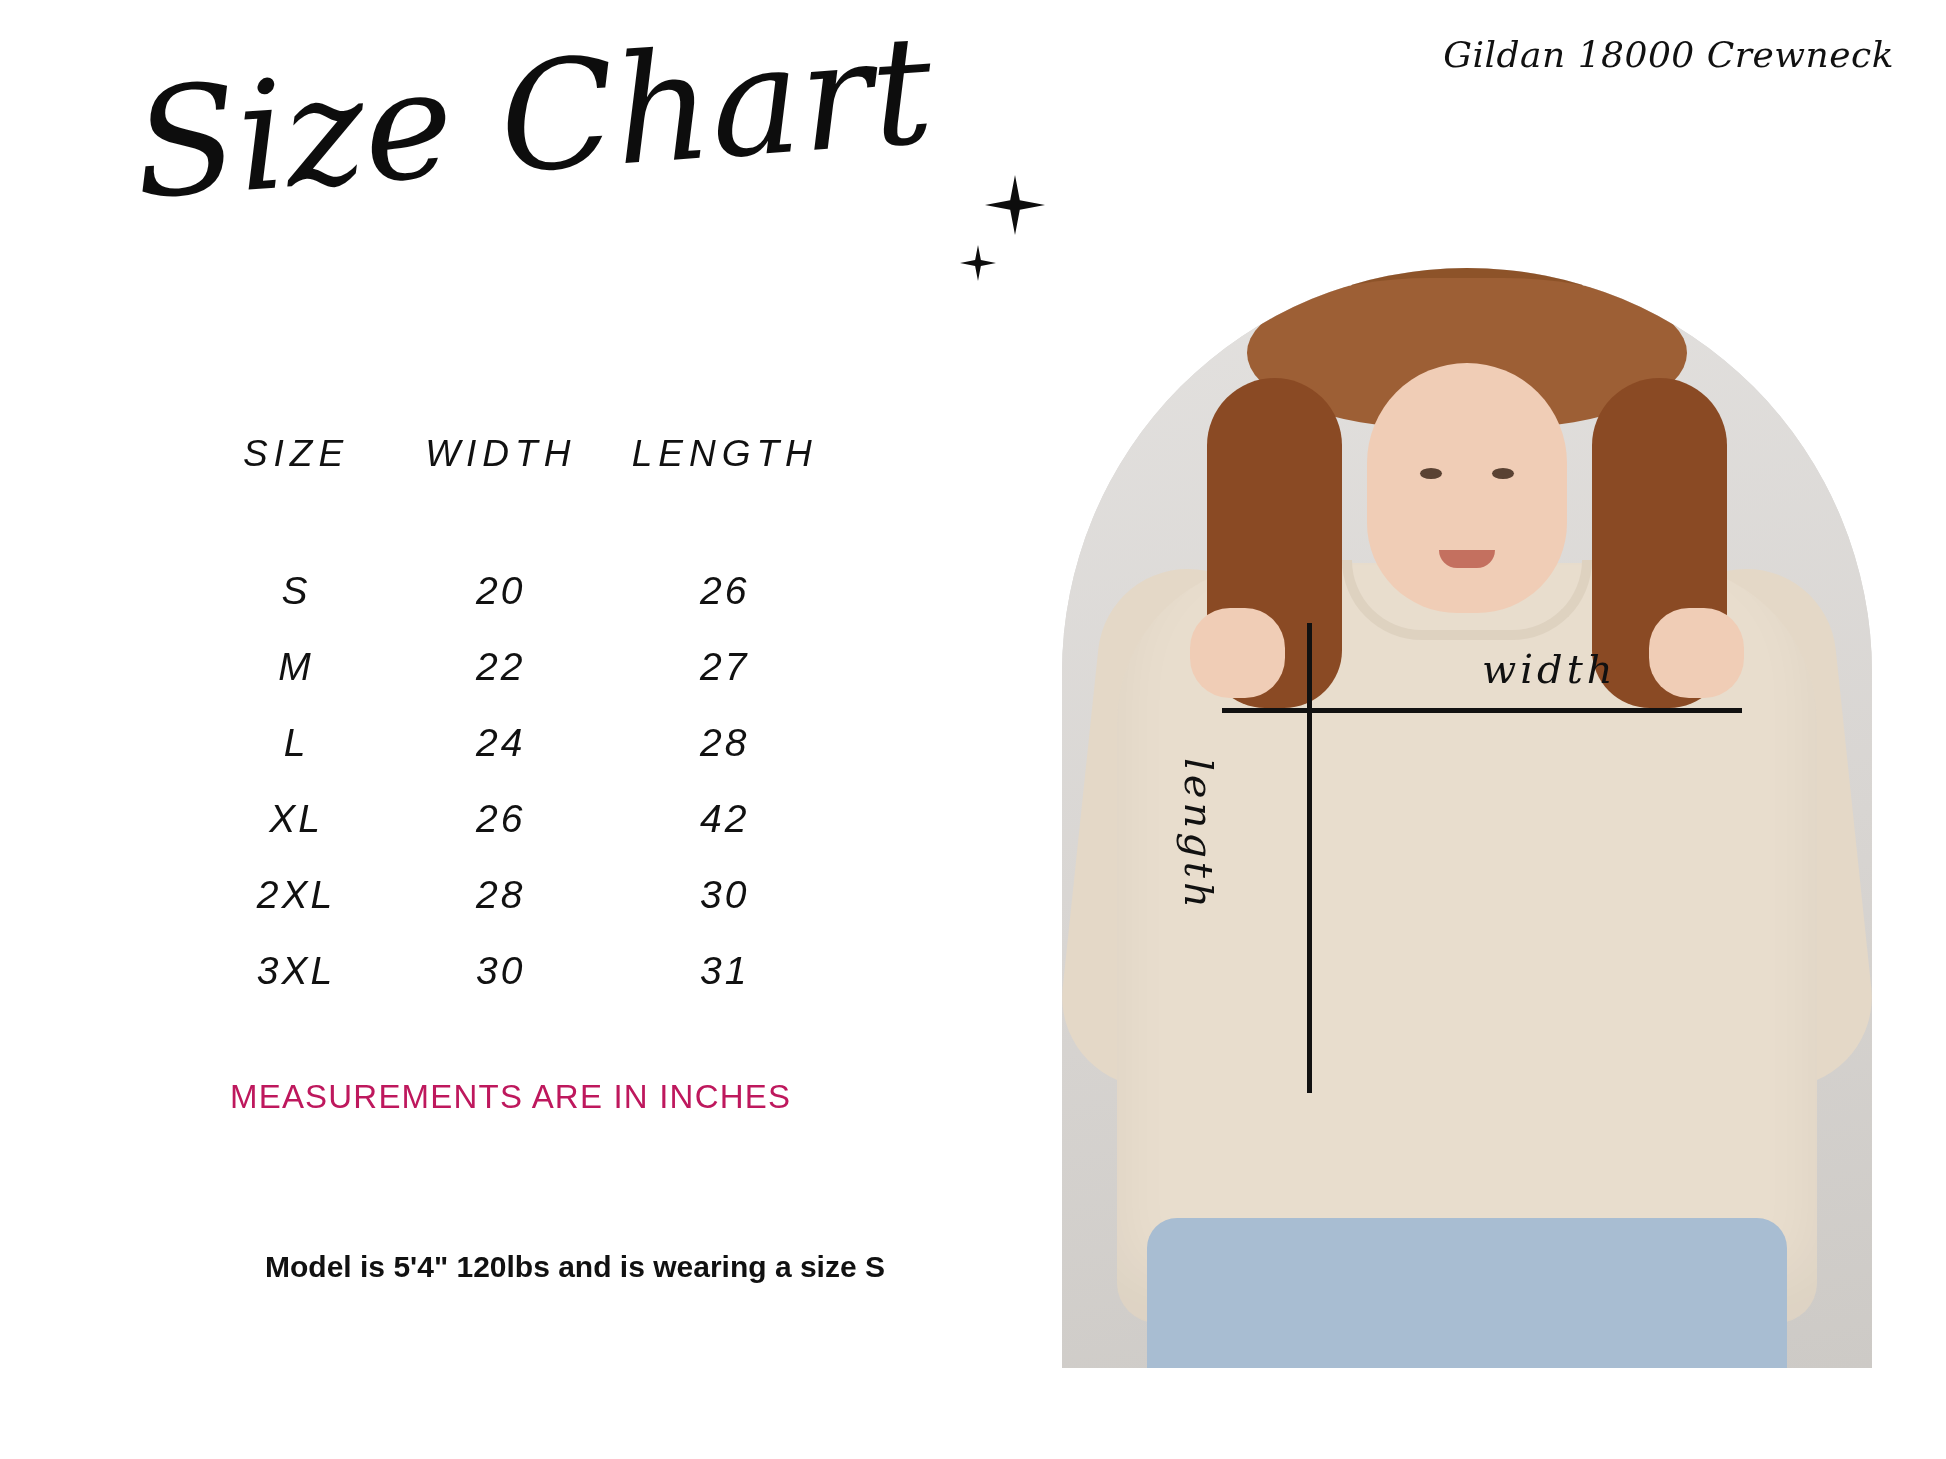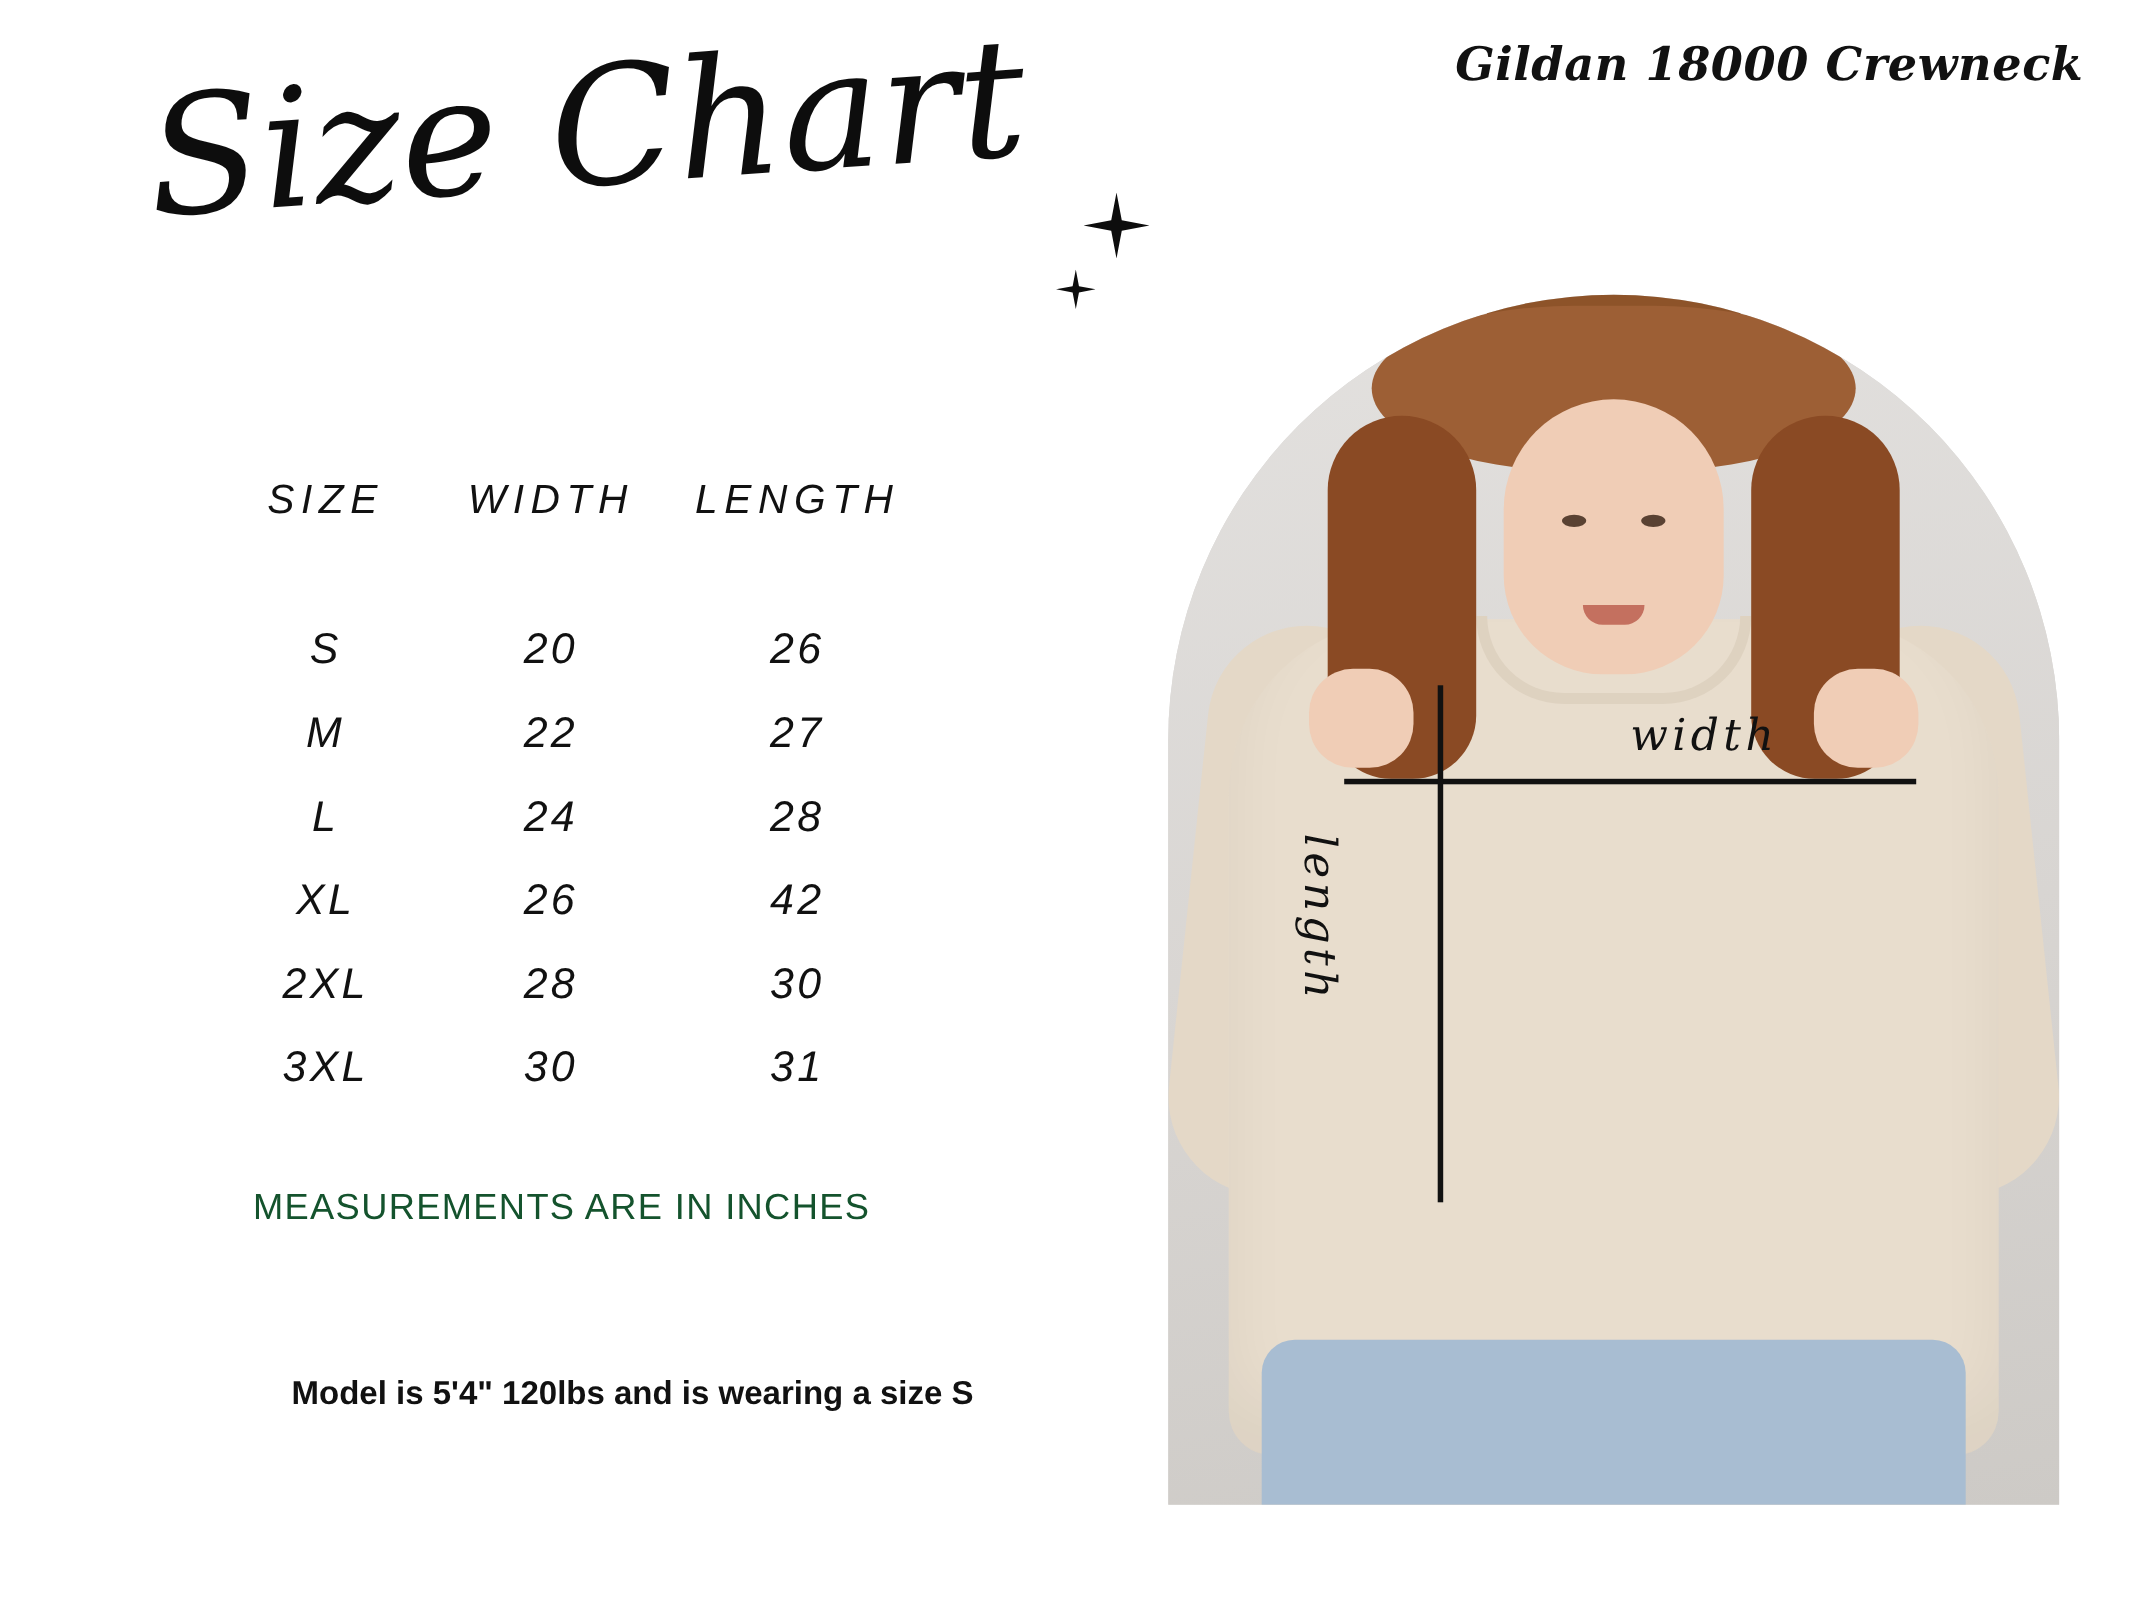--- a/index.html
+++ b/index.html
@@ -16,22 +16,22 @@
     position: relative;
   }
 
   
   .brand {
     position: absolute;
     top: 34px;
     right: 52px;
     font-family: "DejaVu Serif", serif;
     font-style: italic;
-    font-weight: 700;
-    font-size: 42px;
+    font-weight: 400;
+    font-size: 36px;
     letter-spacing: 0.5px;
     color: #111;
     white-space: nowrap;
     text-align: center;
   }
 
   
   .title {
     position: absolute;
     left: 140px;
@@ -101,21 +101,21 @@
     padding: 16px 0;
   }
 
   .measure-note {
     position: absolute;
     left: 230px;
     top: 1078px;
     font-family: "Liberation Sans", sans-serif;
     font-size: 33px;
     letter-spacing: 1.2px;
-    color: #14532d;
+    color: #be185d;
     white-space: nowrap;
   }
 
   
   .model-note {
     position: absolute;
     left: 170px;
     top: 1250px;
     width: 810px;
     text-align: center;

